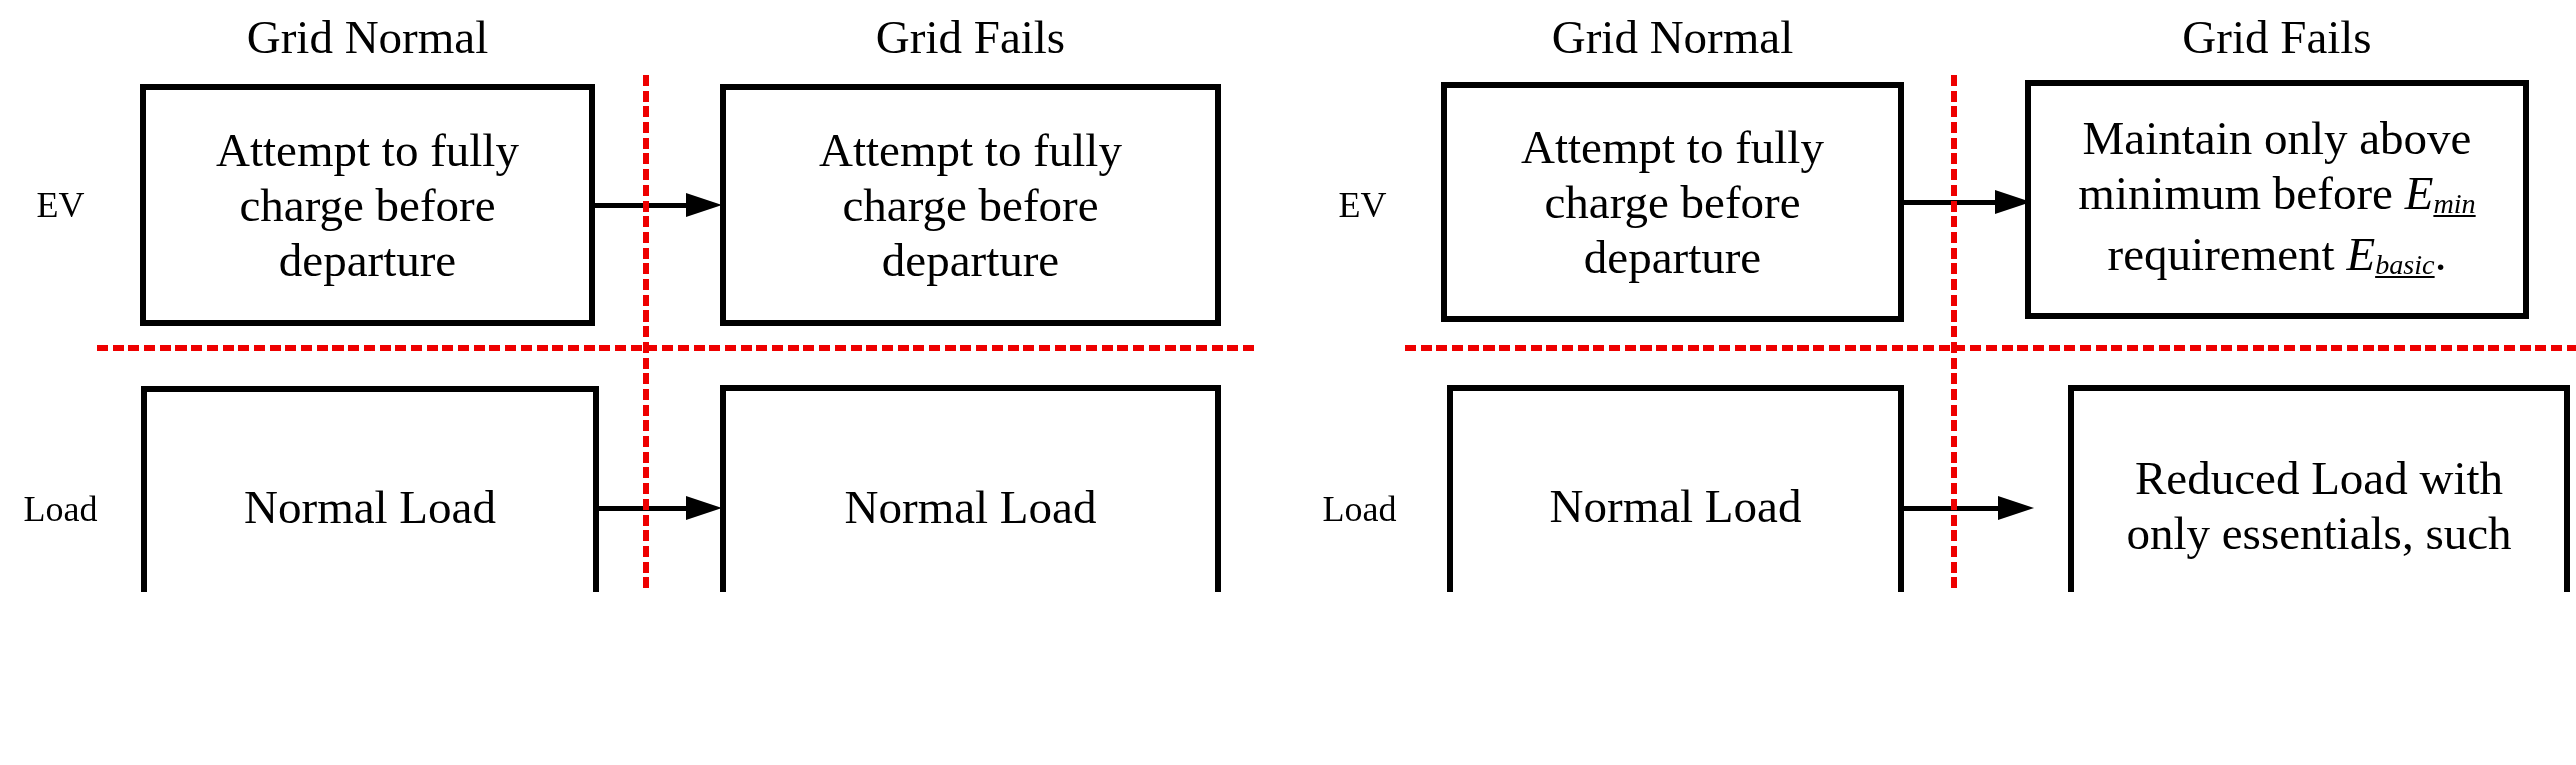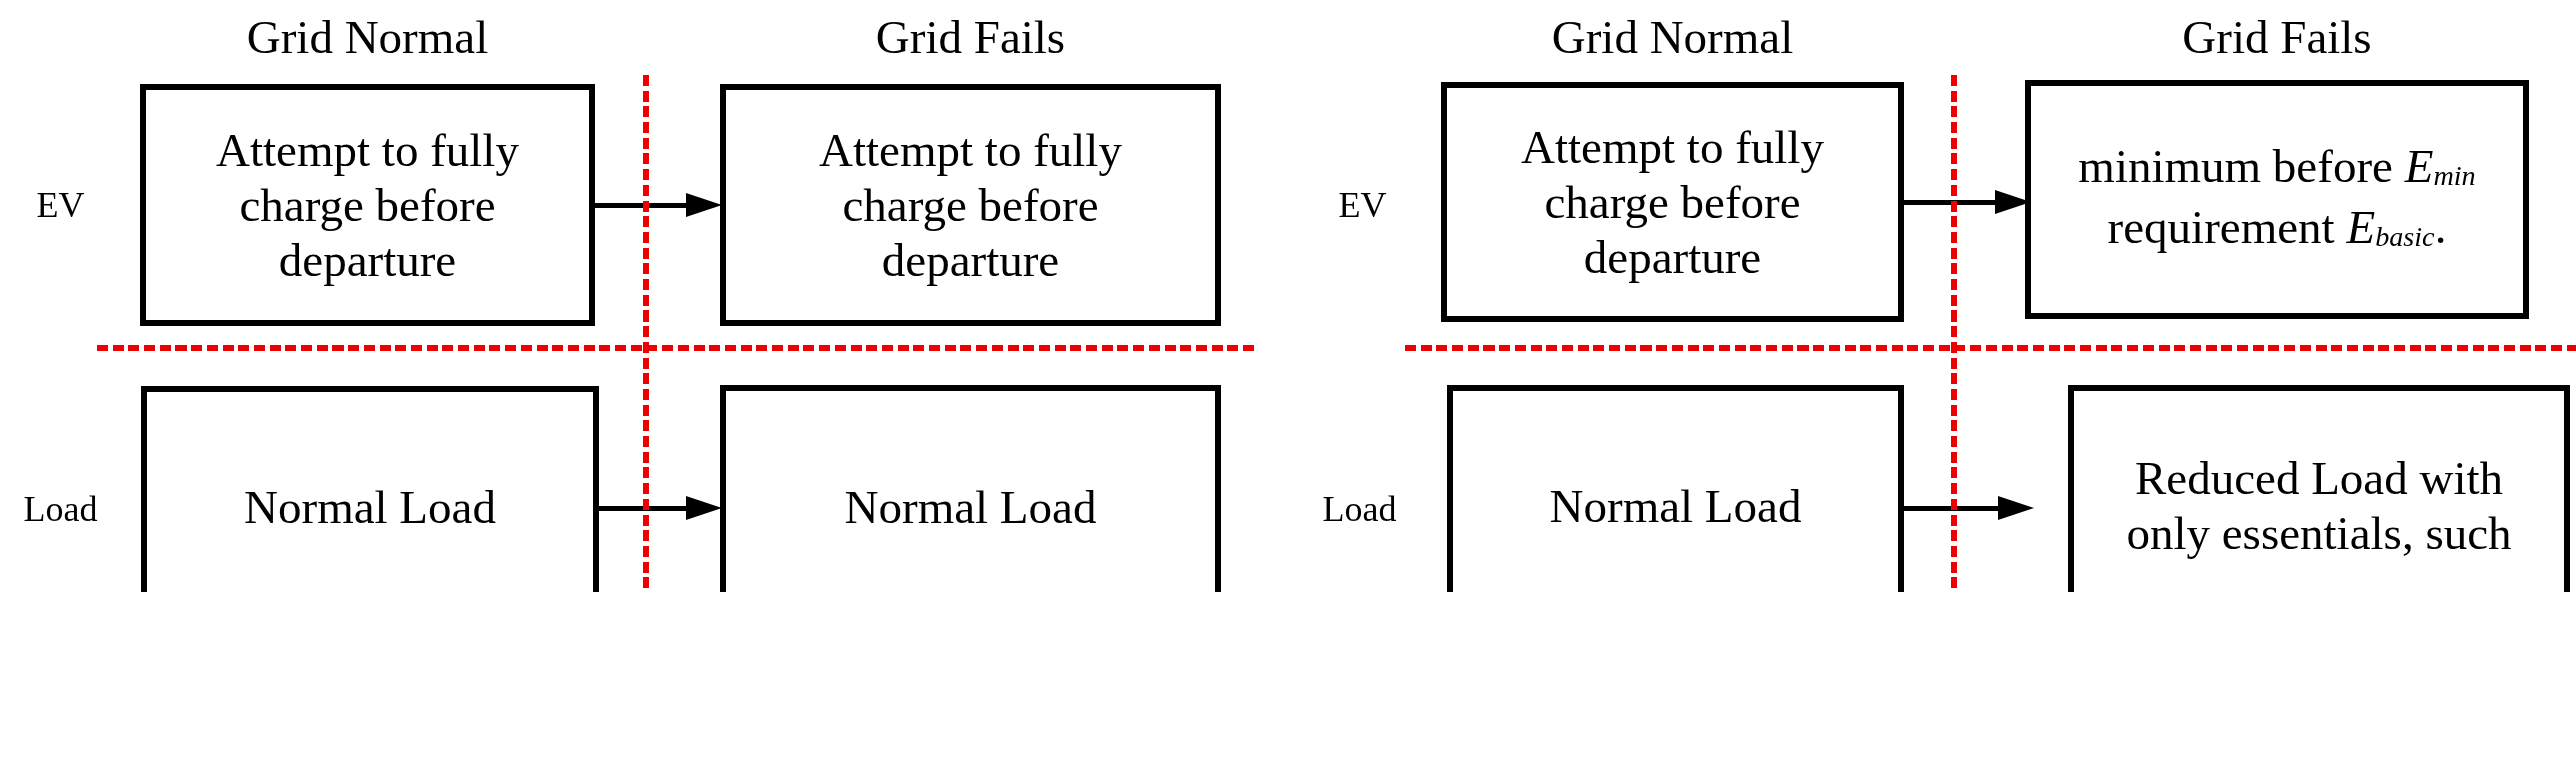--- a/index.html
+++ b/index.html
@@ -49,20 +49,21 @@
     text-align: center;
   }
   .box-text { font-size: 47px; line-height: 55px; }
   .box-text .line { white-space: nowrap; }
   .box-text .italic { font-style: italic; }
   .box-text .sub {
     font-size: 0.60em;
     position: relative;
     top: 0.14em;
     font-style: italic;
+    text-decoration: underline;
   }
 
   
   .arrow { position: absolute; height: 26.5px; }
   .arrow .shaft {
     position: absolute;
     left: 0; right: 31px;
     top: 11px; height: 4.8px;
     background: #000000;
   }
@@ -193,20 +194,21 @@
 
     <div class="box" id="pb-b11">
         <div class="box-text">
           <div class="line"><span>Attempt to fully</span></div>
           <div class="line"><span>charge before</span></div>
           <div class="line"><span>departure</span></div>
         </div>
       </div>
     <div class="box" id="pb-b12">
         <div class="box-text">
+          <div class="line"><span>Maintain only above</span></div>
           <div class="line"><span>minimum before </span><span class="italic">E</span><span class="sub">min</span></div>
           <div class="line"><span>requirement </span><span class="italic">E</span><span class="sub">basic</span><span>.</span></div>
         </div>
       </div>
     <div class="box" id="pb-b21">
         <div class="box-text">
           <div class="line"><span>Normal Load</span></div>
         </div>
       </div>
     <div class="box" id="pb-b22">

